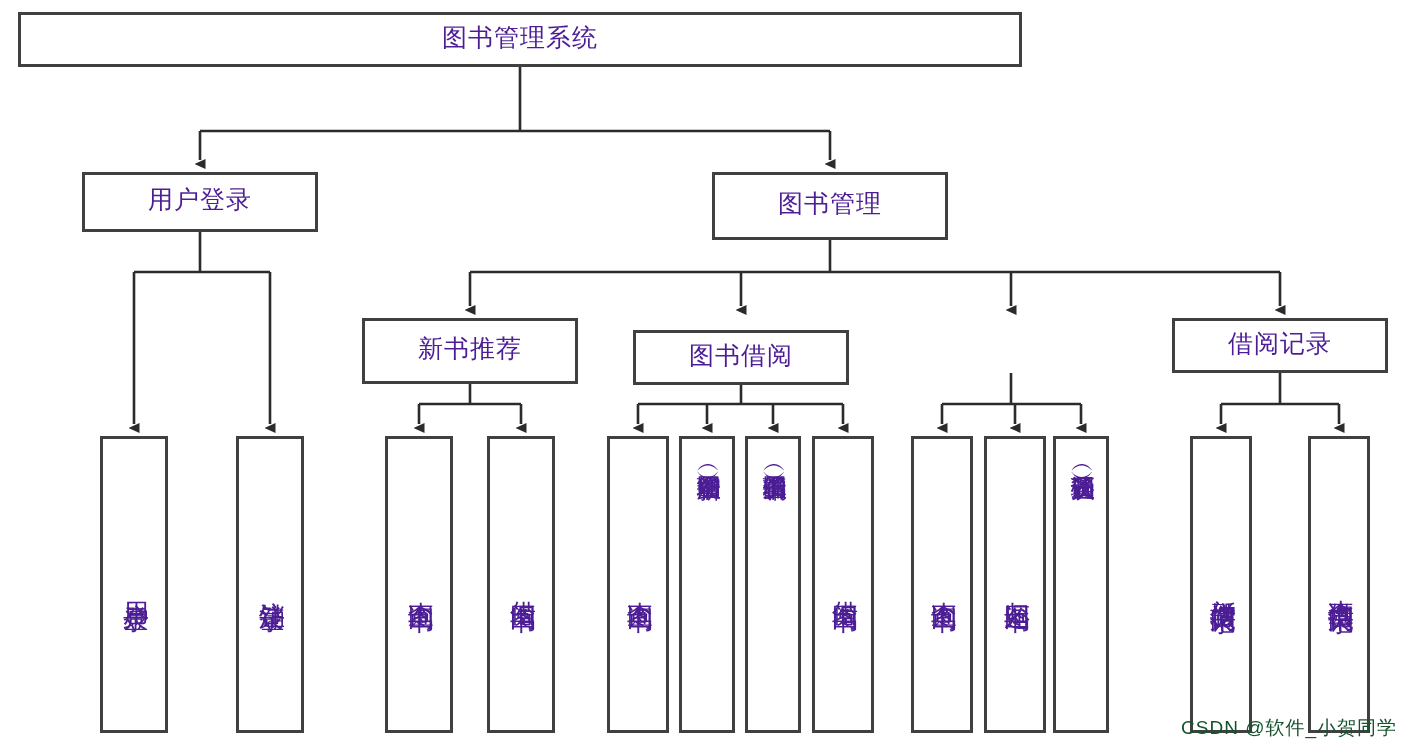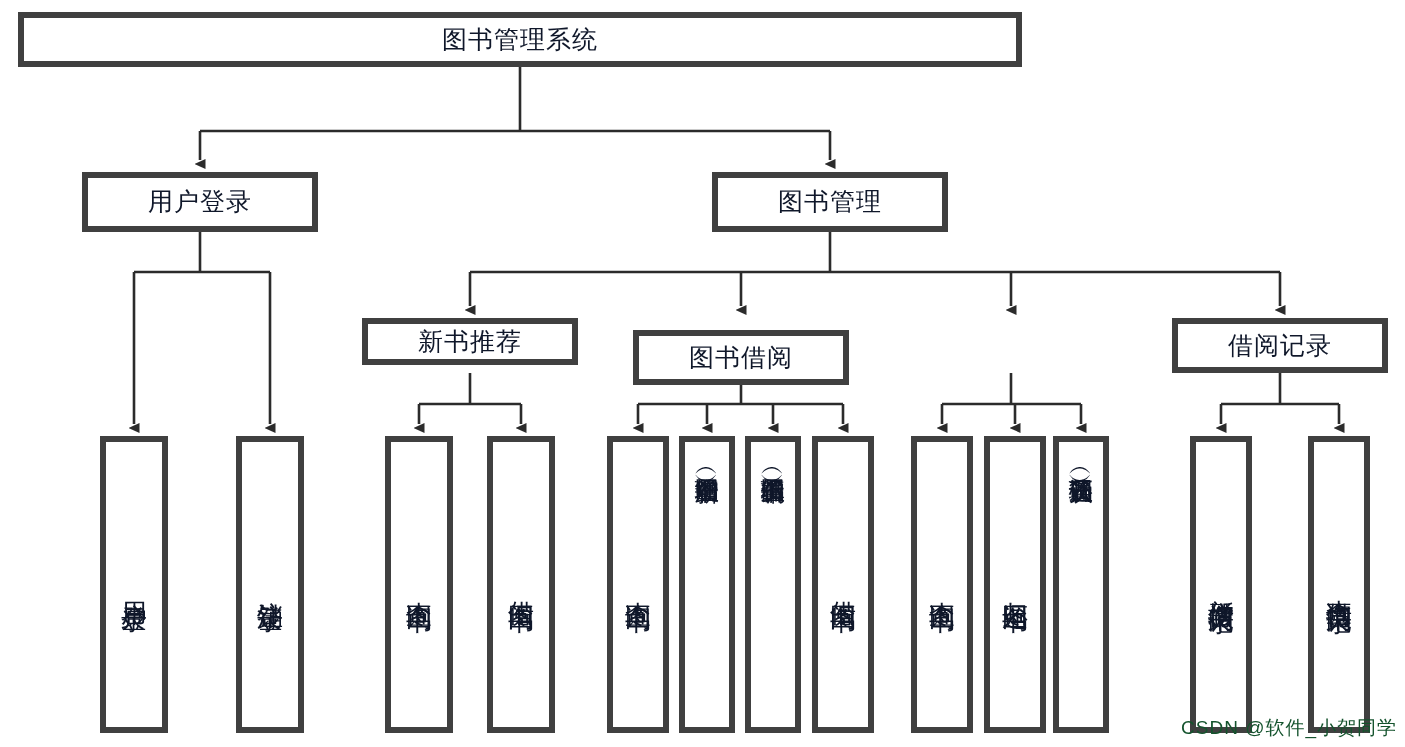--- a/index.html
+++ b/index.html
@@ -22,26 +22,27 @@
     position: absolute;
     left: 0;
     top: 0;
     width: 1405px;
     height: 747px;
     pointer-events: none;
   }
   .node {
     position: absolute;
     box-sizing: border-box;
-    border: 6px solid #404040;
+    border: 3px solid #404040;
     background: #ffffff;
     display: flex;
     align-items: center;
     justify-content: center;
-    color: #0f172a;
+    color: #4c1d95;
+    font-family: Liberation Mono, monospace;
   }
   .node.h {
     font-size: 25px;
     letter-spacing: 1px;
     line-height: 1.1;
   }
   .node.v {
     align-items: flex-start;
     justify-content: center;
     padding-top: 18px;
@@ -129,25 +130,25 @@
     </g>
   </svg>
 
   <div class="node h" style="left:18px; top:12px; width:1004px; height:55px;">
     <span>图书管理系统</span>
   </div>
 
   <div class="node h" style="left:82px; top:172px; width:236px; height:60px;">
     <span>用户登录</span>
   </div>
-  <div class="node h" style="left:712px; top:172px; width:236px; height:60px;">
+  <div class="node h" style="left:712px; top:172px; width:236px; height:68px;">
     <span>图书管理</span>
   </div>
 
-  <div class="node h" style="left:362px; top:318px; width:216px; height:47px;">
+  <div class="node h" style="left:362px; top:318px; width:216px; height:66px;">
     <span>新书推荐</span>
   </div>
   <div class="node h" style="left:633px; top:330px; width:216px; height:55px;">
     <span>图书借阅</span>
   </div>
   <div class="node h" style="left:1172px; top:318px; width:216px; height:55px;">
     <span>借阅记录</span>
   </div>
 
   <div class="node v vmid" style="left:100px; top:436px; width:68px; height:297px;">

